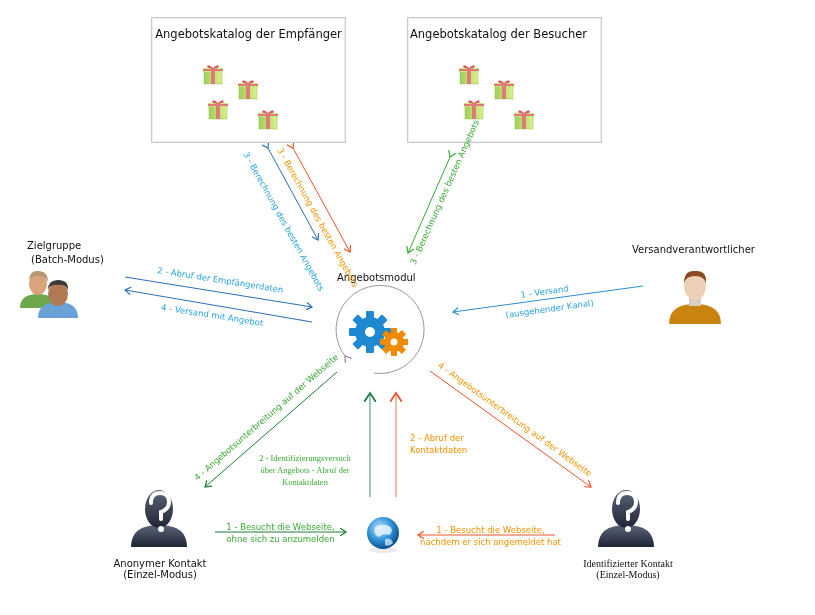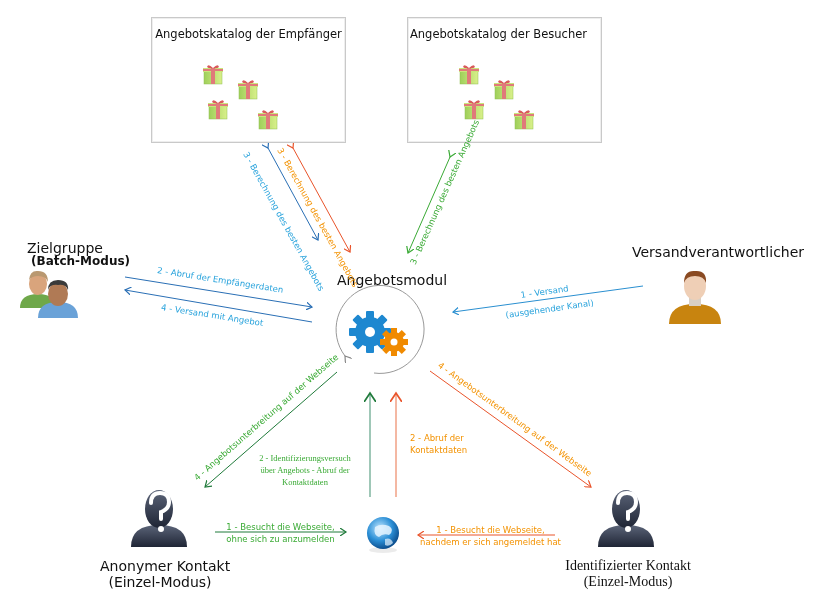--- a/index.html
+++ b/index.html
@@ -2,22 +2,22 @@
 <html><head>
 <meta charset="utf-8">
 <style>
   html, body { margin:0; padding:0; background:#ffffff; }
   body { width:815px; height:615px; position:relative; overflow:hidden; font-family:"DejaVu Sans", sans-serif; }
   #diagram { position:absolute; left:0; top:0; width:815px; height:615px; }
   .lbl { position:absolute; font-family:"DejaVu Sans", sans-serif; color:#111; white-space:nowrap; }
   .catalog-box { position:absolute; background:#fff; border:1px solid #c9c9c9; box-shadow:0 0 0 1px #eee inset; }
   .catalog-title { position:absolute; left:0; right:0; top:9px; text-align:center; font-size:11.5px; color:#111; }
   .center { text-align:center; }
-  .small { font-size:12px; font-weight:bold; }
-  .name { font-size:14px; }
+  .small { font-size:10px; font-weight:normal; }
+  .name { font-size:10px; }
   .rot { position:absolute; white-space:nowrap; font-size:8.5px; transform-origin:0 0; }
 </style>
 </head>
 <body>
 
 <svg id="diagram" viewBox="0 0 815 615">
   <defs>
     <marker id="ah-blue" markerWidth="8" markerHeight="8" refX="6" refY="4" orient="auto">
         <path d="M0,0 L6,4 L0,8" fill="none" stroke="#2a6fb5" stroke-width="1.2"></path>
       </marker>

